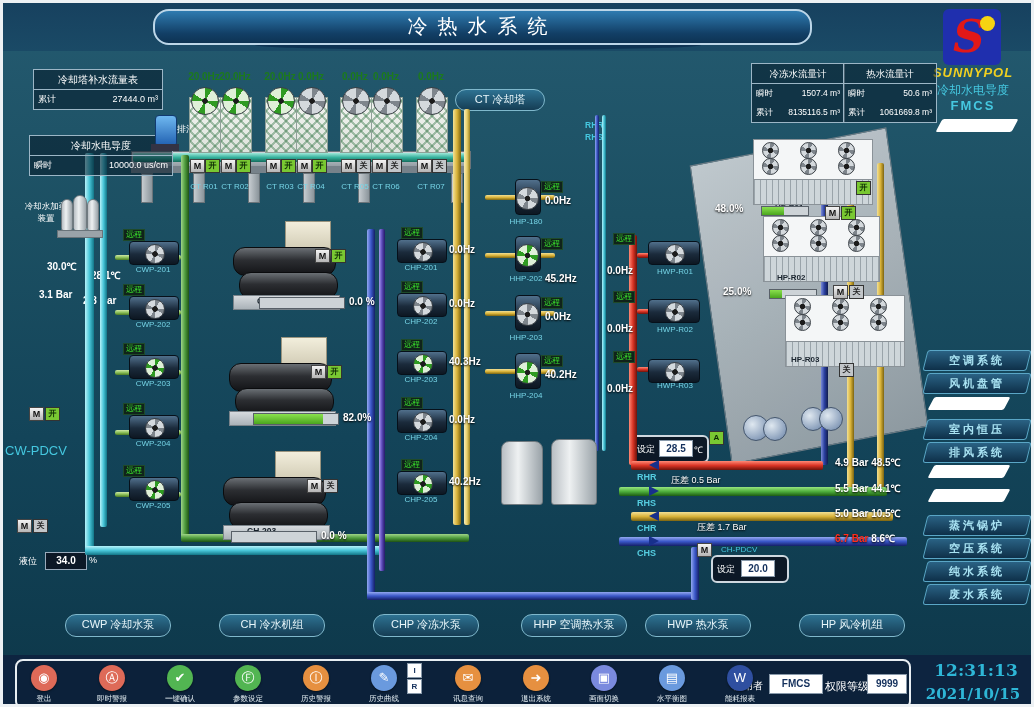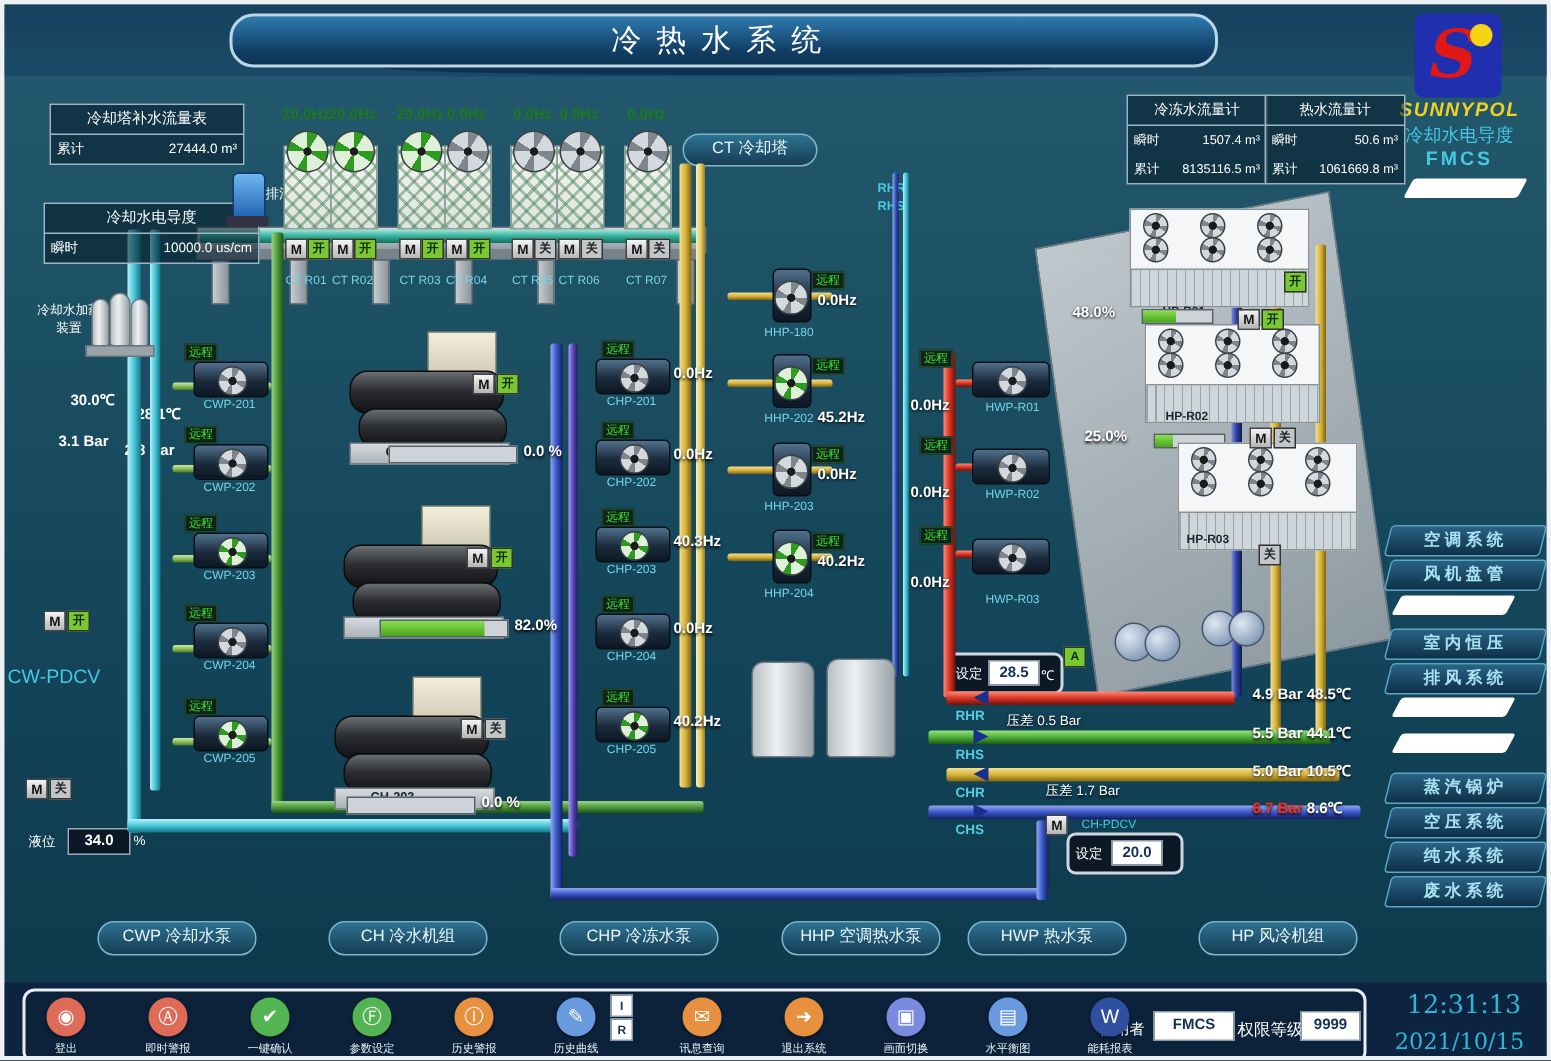--- a/index.html
+++ b/index.html
@@ -51,21 +51,21 @@
   .ch .cid{position:absolute;left:24px;top:75px;color:#16202a;font-size:8.5px;font-weight:bold}
   .menu-btn{position:absolute;width:102px;height:19px;transform:skewX(-14deg);cursor:pointer;
     background:linear-gradient(180deg,#2a6284,#0e3049);border:1px solid #5aa6c6;border-radius:3px}
   .menu-btn span{display:block;transform:skewX(14deg);color:#a8e2f2;font-size:11px;font-weight:bold;text-align:center;line-height:18px;letter-spacing:3px}
   .menu-sep{position:absolute;width:76px;height:13px;background:#fff;transform:skewX(-28deg);border-radius:2px}
   .tool-frame{position:absolute;left:12px;top:656px;width:892px;height:46px;border:2px solid #e8eef2;border-radius:8px;background:rgba(12,28,48,.35)}
   .ticon{position:absolute;width:26px;height:26px;border-radius:50%;color:#fff;text-align:center;font-size:13px;line-height:26px;cursor:pointer;box-shadow:0 1px 2px rgba(0,0,0,.5)}
   .tlabel{position:absolute;color:#e8f2f6;font-size:7.5px;width:64px;text-align:center;white-space:nowrap}
   .inset{position:absolute;background:#fff;border:1px solid #8899aa;color:#14305c;font-weight:bold;text-align:center}
   .spbox{position:absolute;width:74px;height:24px;background:#0c1826;border:2px solid #cfd8e0;border-radius:6px;color:#fff;font-size:9px}
-  .clockt{position:absolute;color:#2eb6d6;font-family:"DejaVu Serif",serif;font-weight:normal;text-align:center}
+  .clockt{position:absolute;color:#2eb6d6;font-family:"DejaVu Serif",serif;font-weight:bold;text-align:center}
   .legs{position:absolute;width:10px;height:32px;background:linear-gradient(90deg,#c6ccd0,#8b959b);border:1px solid #6a747a}
   .tank{position:absolute;background:linear-gradient(90deg,#b9bfc4,#eef1f2 40%,#9aa3a9);border:1px solid #707a80;border-radius:8px 8px 3px 3px}
   .rtank{position:absolute;border-radius:50%;background:radial-gradient(circle at 35% 35%,#dfe8f0,#8ba0bc 70%,#5a7090);border:1px solid #44566e}
 </style>
 </head>
 <body>
 
 <div class="stage" id="stage">
   <div class="band-top"></div>
   <div class="band-bot"></div>
@@ -370,21 +370,21 @@
     <div class="pump" style="position: absolute; left: 645px; top: 296px; width: 50px; height: 22px;">
       <div class="fan" style="left: 16px; top: 2px; width: 18px; height: 18px; background: radial-gradient(circle, rgb(28, 28, 28) 0px, rgb(28, 28, 28) 2.5px, rgba(0, 0, 0, 0) 3px), repeating-conic-gradient(rgb(126, 133, 140) 0deg, rgb(126, 133, 140) 32deg, rgb(212, 217, 221) 32deg, rgb(212, 217, 221) 90deg);"></div>
     </div>
     <div class="hzw" style="position: absolute; left: 604px; top: 320px;">0.0Hz</div>
     <div class="idlab" style="position: absolute; left: 644px; top: 322px; width: 56px;">HWP-R02</div>
     <div class="tag" style="position: absolute; left: 610px; top: 348px;">远程</div>
     <div class="pump" style="position: absolute; left: 645px; top: 356px; width: 50px; height: 22px;">
       <div class="fan" style="left: 16px; top: 2px; width: 18px; height: 18px; background: radial-gradient(circle, rgb(28, 28, 28) 0px, rgb(28, 28, 28) 2.5px, rgba(0, 0, 0, 0) 3px), repeating-conic-gradient(rgb(126, 133, 140) 0deg, rgb(126, 133, 140) 32deg, rgb(212, 217, 221) 32deg, rgb(212, 217, 221) 90deg);"></div>
     </div>
     <div class="hzw" style="position: absolute; left: 604px; top: 380px;">0.0Hz</div>
-    <div class="idlab" style="position: absolute; left: 644px; top: 392px; width: 56px;">HWP-R03</div>
+    <div class="idlab" style="position: absolute; left: 644px; top: 378px; width: 56px;">HWP-R03</div>
     <div class="hpunit" style="position: absolute; left: 750px; top: 136px; width: 118px; height: 64px;">
       <div class="fan" style="left: 8px; top: 2px; width: 15px; height: 15px; background: radial-gradient(circle, rgb(28, 28, 28) 0px, rgb(28, 28, 28) 2.5px, rgba(0, 0, 0, 0) 3px), repeating-conic-gradient(rgb(126, 133, 140) 0deg, rgb(126, 133, 140) 32deg, rgb(212, 217, 221) 32deg, rgb(212, 217, 221) 90deg);"></div>
       <div class="fan" style="left: 46px; top: 2px; width: 15px; height: 15px; background: radial-gradient(circle, rgb(28, 28, 28) 0px, rgb(28, 28, 28) 2.5px, rgba(0, 0, 0, 0) 3px), repeating-conic-gradient(rgb(126, 133, 140) 0deg, rgb(126, 133, 140) 32deg, rgb(212, 217, 221) 32deg, rgb(212, 217, 221) 90deg);"></div>
       <div class="fan" style="left: 84px; top: 2px; width: 15px; height: 15px; background: radial-gradient(circle, rgb(28, 28, 28) 0px, rgb(28, 28, 28) 2.5px, rgba(0, 0, 0, 0) 3px), repeating-conic-gradient(rgb(126, 133, 140) 0deg, rgb(126, 133, 140) 32deg, rgb(212, 217, 221) 32deg, rgb(212, 217, 221) 90deg);"></div>
       <div class="fan" style="left: 8px; top: 18px; width: 15px; height: 15px; background: radial-gradient(circle, rgb(28, 28, 28) 0px, rgb(28, 28, 28) 2.5px, rgba(0, 0, 0, 0) 3px), repeating-conic-gradient(rgb(126, 133, 140) 0deg, rgb(126, 133, 140) 32deg, rgb(212, 217, 221) 32deg, rgb(212, 217, 221) 90deg);"></div>
       <div class="fan" style="left: 46px; top: 18px; width: 15px; height: 15px; background: radial-gradient(circle, rgb(28, 28, 28) 0px, rgb(28, 28, 28) 2.5px, rgba(0, 0, 0, 0) 3px), repeating-conic-gradient(rgb(126, 133, 140) 0deg, rgb(126, 133, 140) 32deg, rgb(212, 217, 221) 32deg, rgb(212, 217, 221) 90deg);"></div>
       <div class="fan" style="left: 84px; top: 18px; width: 15px; height: 15px; background: radial-gradient(circle, rgb(28, 28, 28) 0px, rgb(28, 28, 28) 2.5px, rgba(0, 0, 0, 0) 3px), repeating-conic-gradient(rgb(126, 133, 140) 0deg, rgb(126, 133, 140) 32deg, rgb(212, 217, 221) 32deg, rgb(212, 217, 221) 90deg);"></div>
       <div class="hp-grille"></div>
     </div>
     <div style="position: absolute; left: 772px; top: 200px; color: rgb(28, 38, 48); font-size: 8px; font-weight: bold;">HP-R01</div>

